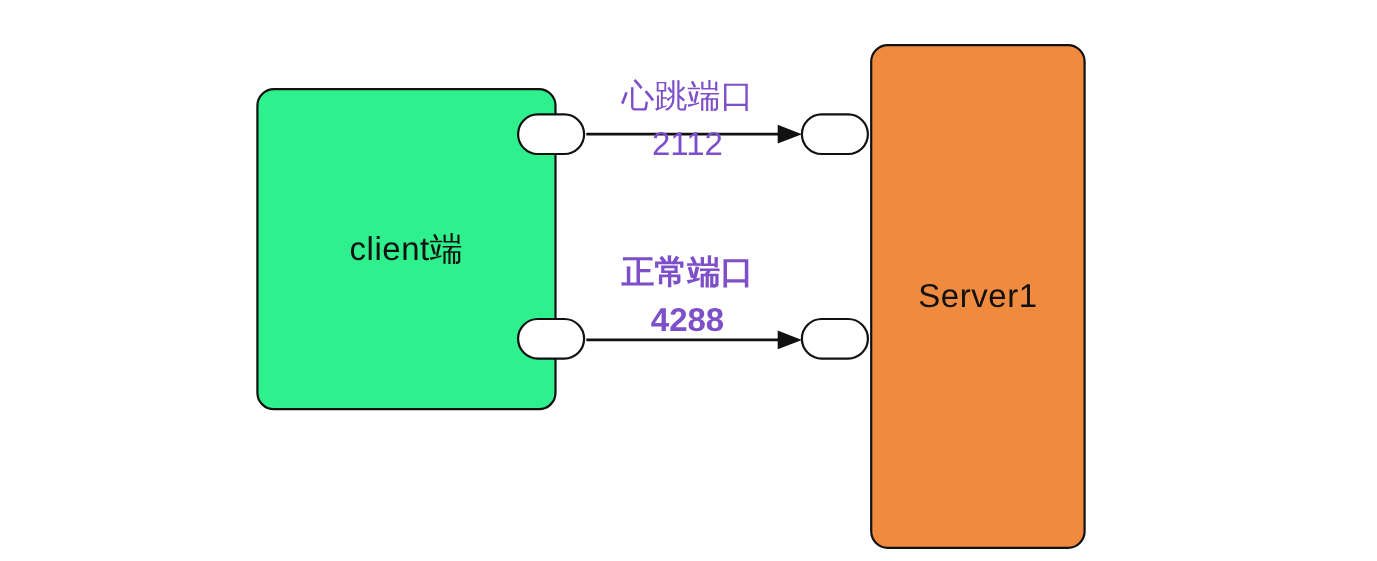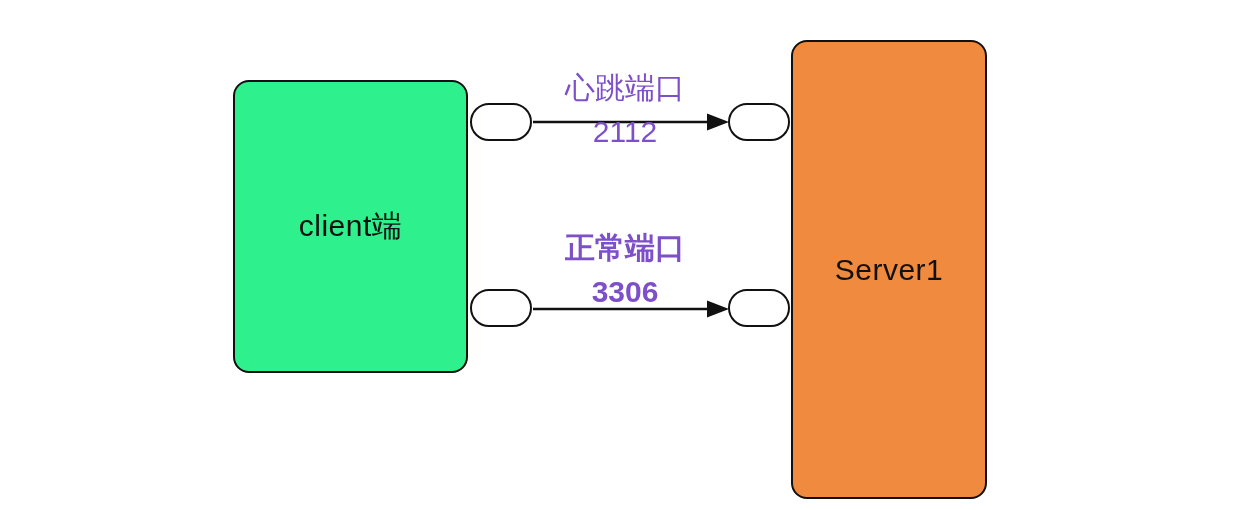--- a/index.html
+++ b/index.html
@@ -23,21 +23,21 @@
     display: flex;
     align-items: center;
     justify-content: center;
     color: #111111;
     font-size: 30px;
     letter-spacing: 0.5px;
   }
   .node-client {
     left: 233px;
     top: 80px;
-    width: 235px;
+    width: 273px;
     height: 293px;
     background: var(--client-fill, #2EF08C);
   }
   .node-server {
     left: 791px;
     top: 40px;
     width: 196px;
     height: 459px;
     background: var(--server-fill, #F08A3E);
   }
@@ -102,16 +102,16 @@
   <div class="port-pill pill-client-bottom"></div>
   <div class="port-pill pill-server-top"></div>
   <div class="port-pill pill-server-bottom"></div>
 
   <div class="conn-label conn-label-top">
     <span class="line">心跳端口</span>
     <span class="line">2112</span>
   </div>
   <div class="conn-label conn-label-bottom">
     <span class="line">正常端口</span>
-    <span class="line">3306</span>
+    <span class="line">4288</span>
   </div>
 
 </div>
 
 </body></html>

